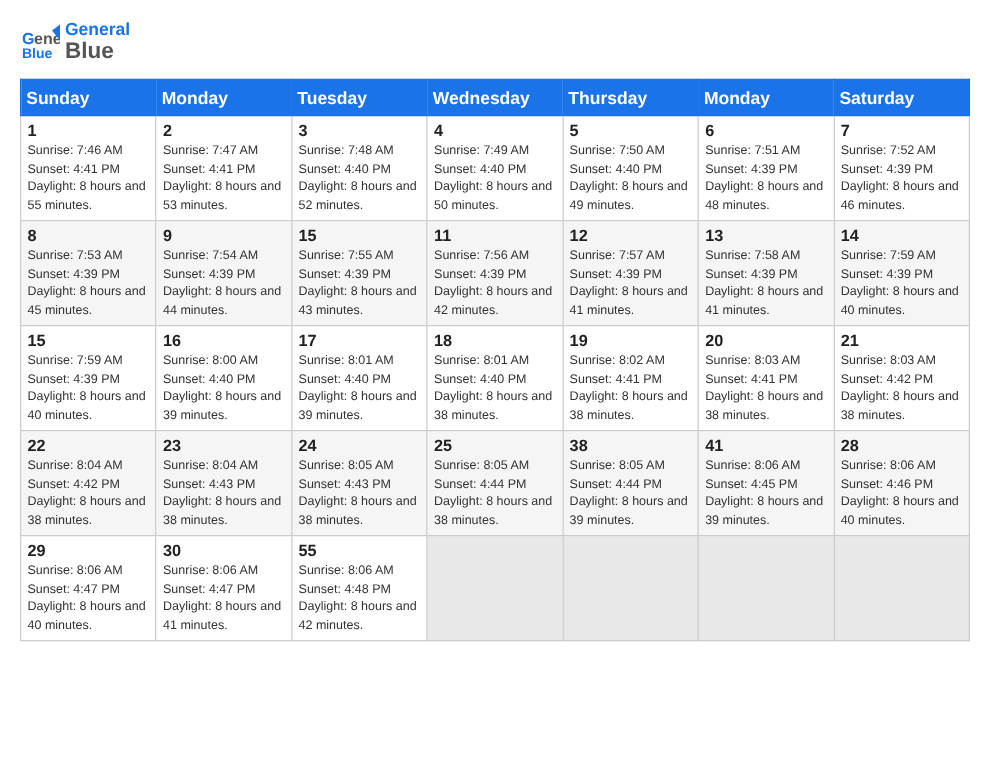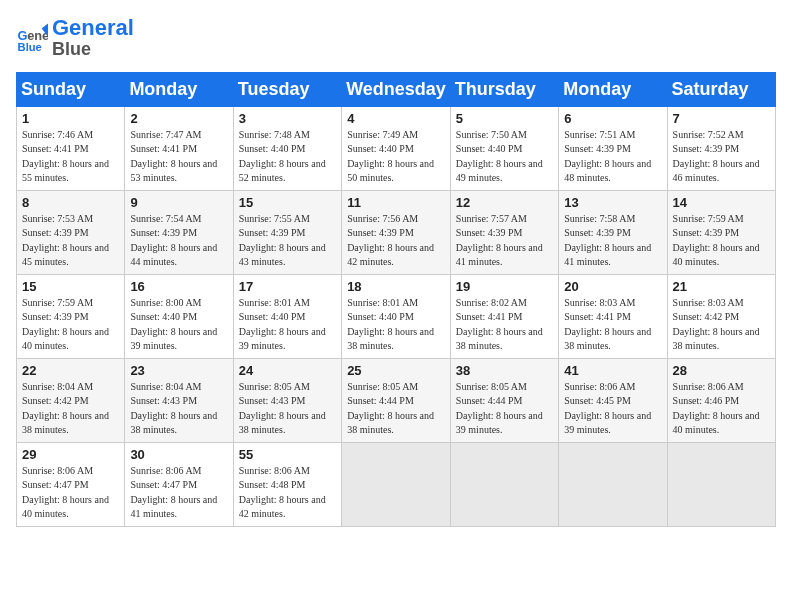--- a/index.html
+++ b/index.html
@@ -39,21 +39,21 @@
     .calendar {
       width: 100%;
       border-collapse: collapse;
       font-size: 10.5px;
     }
     .calendar thead th {
       background: #1a73e8;
       color: #fff;
       padding: 6px 4px;
       text-align: left;
-      font-size: 18px;
+      font-size: 14px;
       font-weight: bold;
       border: 1px solid #1a73e8;
     }
     .calendar tbody td {
       border: 1px solid #ccc;
       vertical-align: top;
       padding: 4px 5px;
       width: 14.28%;
       min-height: 80px;
       background: #fff;
@@ -64,39 +64,38 @@
     .day-number {
       font-size: 13px;
       font-weight: bold;
       color: #222;
       margin-bottom: 2px;
     }
     .day-info {
       color: #333;
       font-size: 10px;
       line-height: 1.45;
-      font-family: Liberation Serif, serif;
     }
     .empty-cell {
       background: #e8e8e8 !important;
     }
   </style>
 </head>
 <body>
 
 <div class="header">
   <div class="logo">
     <svg class="logo-icon" viewBox="0 0 40 40">
       <text x="2" y="22" font-size="16" font-weight="bold" fill="#1a73e8">G</text>
       <text x="14" y="22" font-size="16" font-weight="bold" fill="#555">eneral</text>
       <text x="2" y="36" font-size="14" font-weight="bold" fill="#1a73e8">Blue</text>
       <polygon points="32,8 40,2 40,18" fill="#1a73e8"></polygon>
     </svg>
     <div style="display:flex;flex-direction:column;line-height:1.1;">
-      <span style="font-size:22px;font-weight:bold;color:#1a73e8;">General</span>
+      <span style="font-size:14px;font-weight:bold;color:#1a73e8;">General</span>
       <span style="font-size:18px;font-weight:bold;color:#555;">Blue</span>
     </div>
   </div>
   <div class="title-block">
     <div class="month-title"></div>
     <div class="subtitle"></div>
   </div>
 </div>
 
 <table class="calendar">

